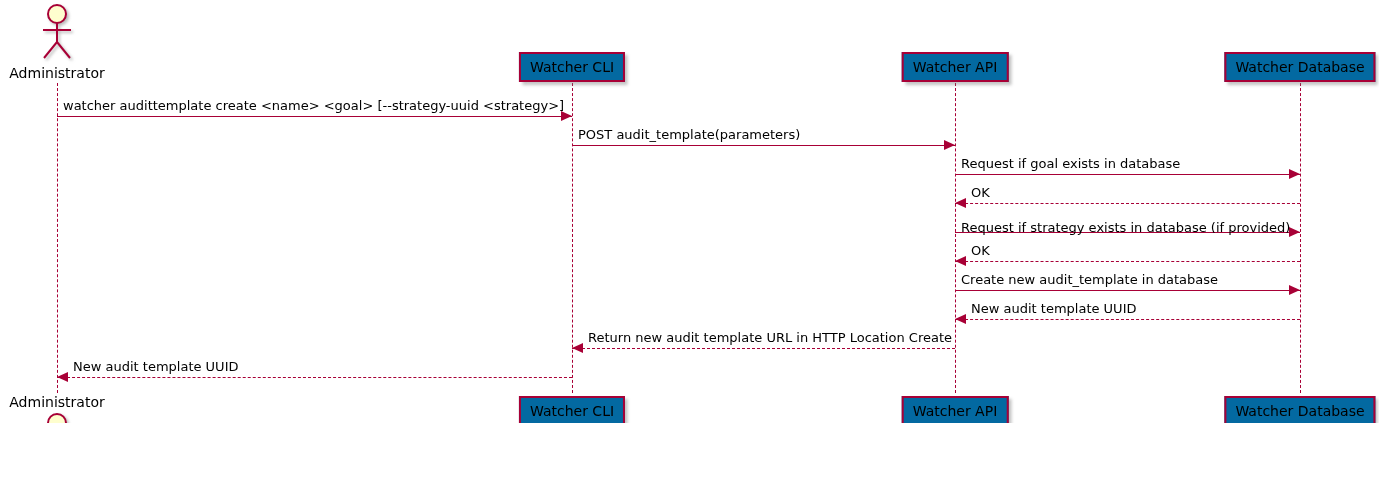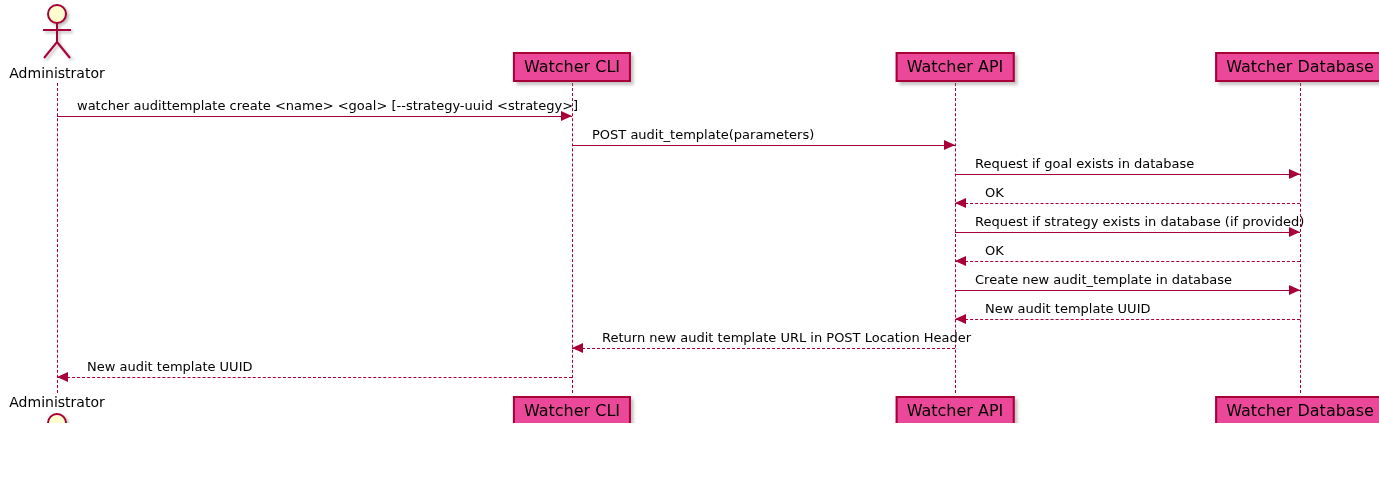--- a/index.html
+++ b/index.html
@@ -12,24 +12,24 @@
     overflow: hidden;
   }
   .lifeline {
     position: absolute;
     width: 0;
     border-left: 1px dashed #A80036;
   }
   .participant-box {
     position: absolute;
     transform: translateX(-50%);
-    background: #ec4899;
+    background: #0369a1;
     border: 2px solid #A80036;
     box-shadow: 3px 3px 3px rgba(120,120,120,0.45);
-    font-size: 16px;
+    font-size: 14px;
     color: #000000;
     padding: 0 9px;
     height: 26px;
     line-height: 26px;
     white-space: nowrap;
     box-sizing: content-box;
   }
   .actor-label {
     position: absolute;
     transform: translateX(-50%);
@@ -48,21 +48,20 @@
     height: 0;
   }
   .message-line.solid { border-top: 1px solid #A80036; }
   .message-line.dashed { border-top: 1px dashed #A80036; }
   .message-label {
     position: absolute;
     font-size: 13px;
     color: #000000;
     white-space: nowrap;
     line-height: 16px;
-    margin-left: 14px;
   }
   .arrowhead {
     position: absolute;
     width: 0;
     height: 0;
     border-top: 5px solid transparent;
     border-bottom: 5px solid transparent;
   }
   .arrowhead.right { border-left: 11px solid #A80036; }
   .arrowhead.left  { border-right: 11px solid #A80036; }
@@ -104,29 +103,29 @@
     <div class="arrowhead right" style="top: 140px; left: 944px;"></div>
     <div class="message-label" style="left: 578px; top: 127px;">POST audit_template(parameters)</div>
     <div class="message-line solid" style="left: 955px; top: 174px; width: 345px;"></div>
     <div class="arrowhead right" style="top: 169px; left: 1289px;"></div>
     <div class="message-label" style="left: 961px; top: 156px;">Request if goal exists in database</div>
     <div class="message-line dashed" style="left: 955px; top: 203px; width: 345px;"></div>
     <div class="arrowhead left" style="top: 198px; left: 955px;"></div>
     <div class="message-label" style="left: 971px; top: 185px;">OK</div>
     <div class="message-line solid" style="left: 955px; top: 232px; width: 345px;"></div>
     <div class="arrowhead right" style="top: 227px; left: 1289px;"></div>
-    <div class="message-label" style="left: 961px; top: 214px;">Request if strategy exists in database (if provided)</div>
+    <div class="message-label" style="left: 961px; top: 220px;">Request if strategy exists in database (if provided)</div>
     <div class="message-line dashed" style="left: 955px; top: 261px; width: 345px;"></div>
     <div class="arrowhead left" style="top: 256px; left: 955px;"></div>
     <div class="message-label" style="left: 971px; top: 243px;">OK</div>
     <div class="message-line solid" style="left: 955px; top: 290px; width: 345px;"></div>
     <div class="arrowhead right" style="top: 285px; left: 1289px;"></div>
     <div class="message-label" style="left: 961px; top: 272px; text-align: center;">Create new audit_template in database</div>
     <div class="message-line dashed" style="left: 955px; top: 319px; width: 345px;"></div>
     <div class="arrowhead left" style="top: 314px; left: 955px;"></div>
     <div class="message-label" style="left: 971px; top: 301px;">New audit template UUID</div>
     <div class="message-line dashed" style="left: 572px; top: 348px; width: 383px;"></div>
     <div class="arrowhead left" style="top: 343px; left: 572px;"></div>
-    <div class="message-label" style="left: 588px; top: 330px;">Return new audit template URL in POST Location Header</div>
+    <div class="message-label" style="left: 588px; top: 330px;">Return new audit template URL in HTTP Location Create</div>
     <div class="message-line dashed" style="left: 57px; top: 377px; width: 515px;"></div>
     <div class="arrowhead left" style="top: 372px; left: 57px;"></div>
     <div class="message-label" style="left: 73px; top: 359px;">New audit template UUID</div>
   </div>
 
 </body></html>

